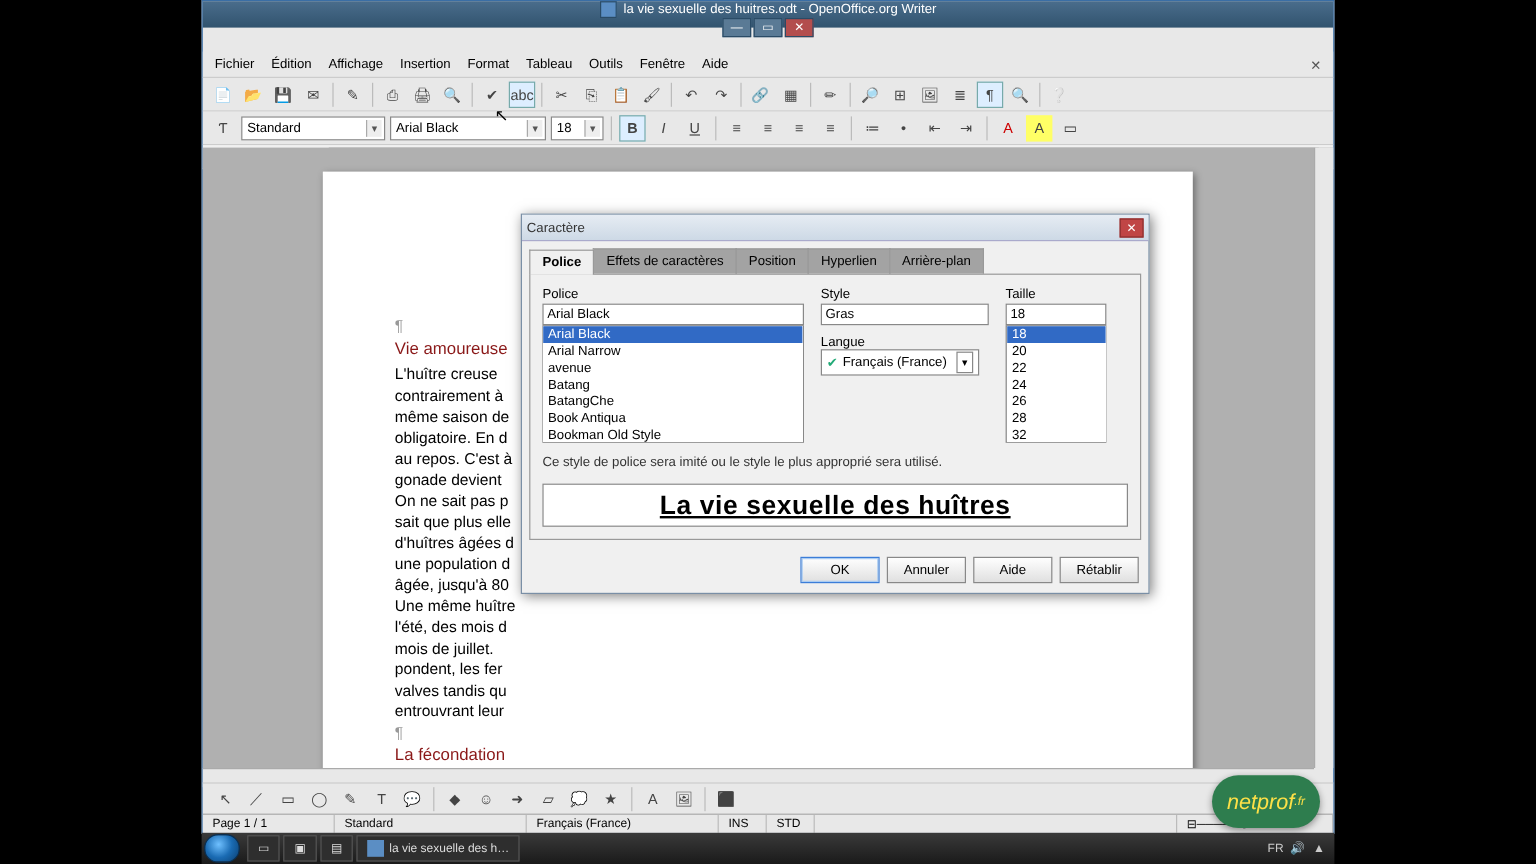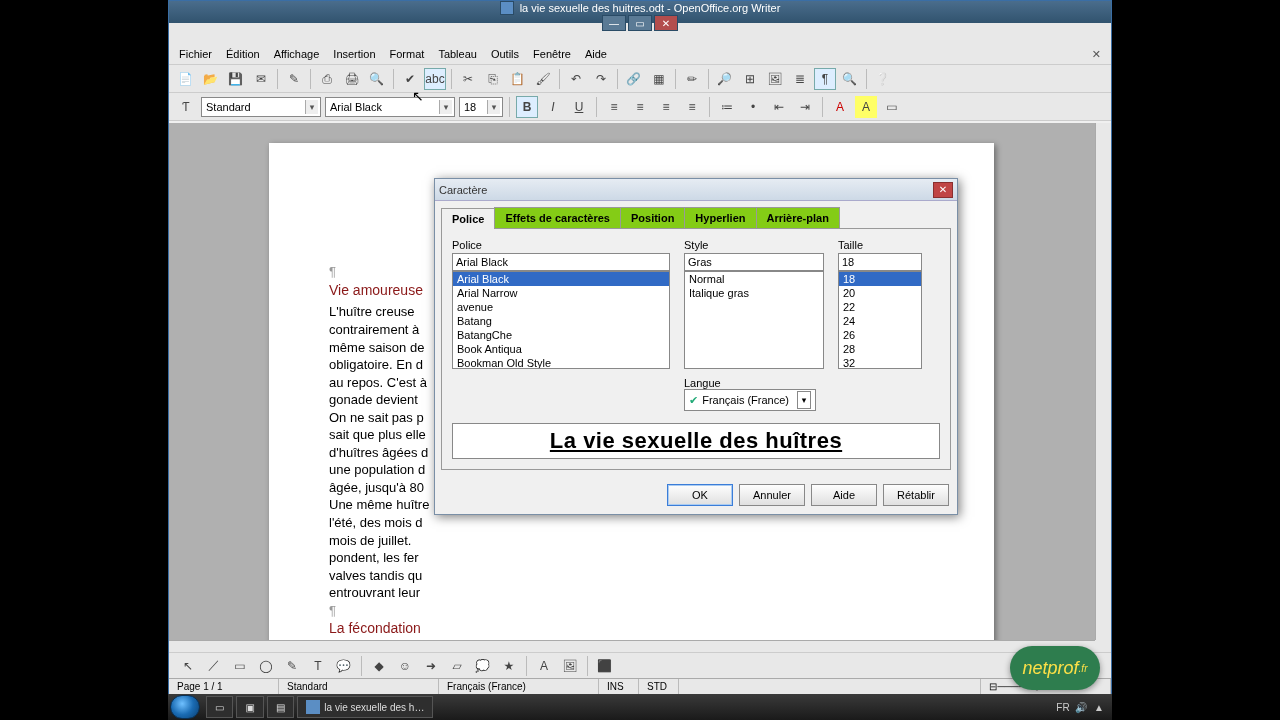--- a/index.html
+++ b/index.html
@@ -35,21 +35,21 @@
   .scroll-h { position:absolute; left:0; right:16px; bottom:38px; height:16px; background:#e8e8e8; border-top:1px solid #aaa; }
   .draw-bar { position:absolute; left:0; right:0; bottom:16px; height:26px; background:#e8e8e8; border-top:1px solid #ccc; display:flex; align-items:center; gap:4px; padding:0 8px; }
   .statusbar { position:absolute; left:0; right:0; bottom:0; height:16px; background:#e8e8e8; border-top:1px solid #aaa; display:flex; font-size:10px; align-items:center; }
   .statusbar .cell { padding:0 8px; border-right:1px solid #bbb; height:100%; display:flex; align-items:center; }
   
   .dialog { position:absolute; left:434px; top:178px; width:524px; background:#f0f0f0; border:1px solid #7a8fa6; box-shadow:2px 2px 10px rgba(0,0,0,.5); font-size:11px; }
   .dlg-title { height:22px; background:linear-gradient(#e6ecf3,#cdd9e6); display:flex; align-items:center; justify-content:space-between; padding:0 4px; border-bottom:1px solid #aac; }
   .dlg-title span { color:#333; }
   .dlg-close { width:20px; height:16px; background:#c04545; color:#fff; display:flex; align-items:center; justify-content:center; font-size:10px; border:1px solid #8a2f2f; }
   .dlg-tabs { display:flex; padding:6px 6px 0 6px; gap:0; }
-  .dlg-tab { padding:4px 10px; border:1px solid #999; border-bottom:none; background:#84cc16; font-size:11px; margin-right:-1px;font-weight:bold; }
+  .dlg-tab { padding:4px 10px; border:1px solid #999; border-bottom:none; background:#a3a3a3; font-size:11px; margin-right:-1px; }
   .dlg-tab.active { background:#f0f0f0; position:relative; top:1px; font-weight:bold; }
   .dlg-body { border:1px solid #999; margin:0 6px 6px 6px; padding:10px 10px; background:#f0f0f0; }
   .dlg-row { display:flex; gap:14px; }
   .dlg-col { display:flex; flex-direction:column; }
   .dlg-col label { margin-bottom:2px; }
   .dlg-input { height:18px; border:1px solid #888; background:#fff; padding:0 3px; font-size:11px; }
   .dlg-list { border:1px solid #888; background:#fff; height:98px; overflow-y:auto; font-size:11px; position:relative; }
   .dlg-list .item { padding:1px 4px; white-space:nowrap; }
   .dlg-list .item.sel { background:#316ac5; color:#fff; }
   .dlg-lang { margin-top:8px; }
@@ -274,24 +274,20 @@
           <div class="item">avenue</div>
           <div class="item">Batang</div>
           <div class="item">BatangChe</div>
           <div class="item">Book Antiqua</div>
           <div class="item">Bookman Old Style</div>
         </div>
       </div>
       <div class="dlg-col" style="width:140px;">
         <label>Style</label>
         <input class="dlg-input" value="Gras" style="">
-        <div class="dlg-list">
-          <div class="item">Normal</div>
-          <div class="item">Italique gras</div>
-        </div>
         <div class="dlg-lang">
           <label>Langue</label><br>
           <div class="lang-combo">
             <span style="color:#2a7;">✔</span>
             <span>Français (France)</span>
             <span class="drop">▾</span>
           </div>
         </div>
       </div>
       <div class="dlg-col" style="width:84px;">
@@ -301,20 +297,21 @@
           <div class="item sel">18</div>
           <div class="item">20</div>
           <div class="item">22</div>
           <div class="item">24</div>
           <div class="item">26</div>
           <div class="item">28</div>
           <div class="item">32</div>
         </div>
       </div>
     </div>
+    <div class="hint">Ce style de police sera imité ou le style le plus approprié sera utilisé.</div>
     <div class="preview-box">
       <span class="uline">La vie sexuelle des huîtres</span>
     </div>
   </div>
   <div class="dlg-buttons">
     <button class="dlg-btn default">OK</button>
     <button class="dlg-btn">Annuler</button>
     <button class="dlg-btn">Aide</button>
     <button class="dlg-btn">Rétablir</button>
   </div>

